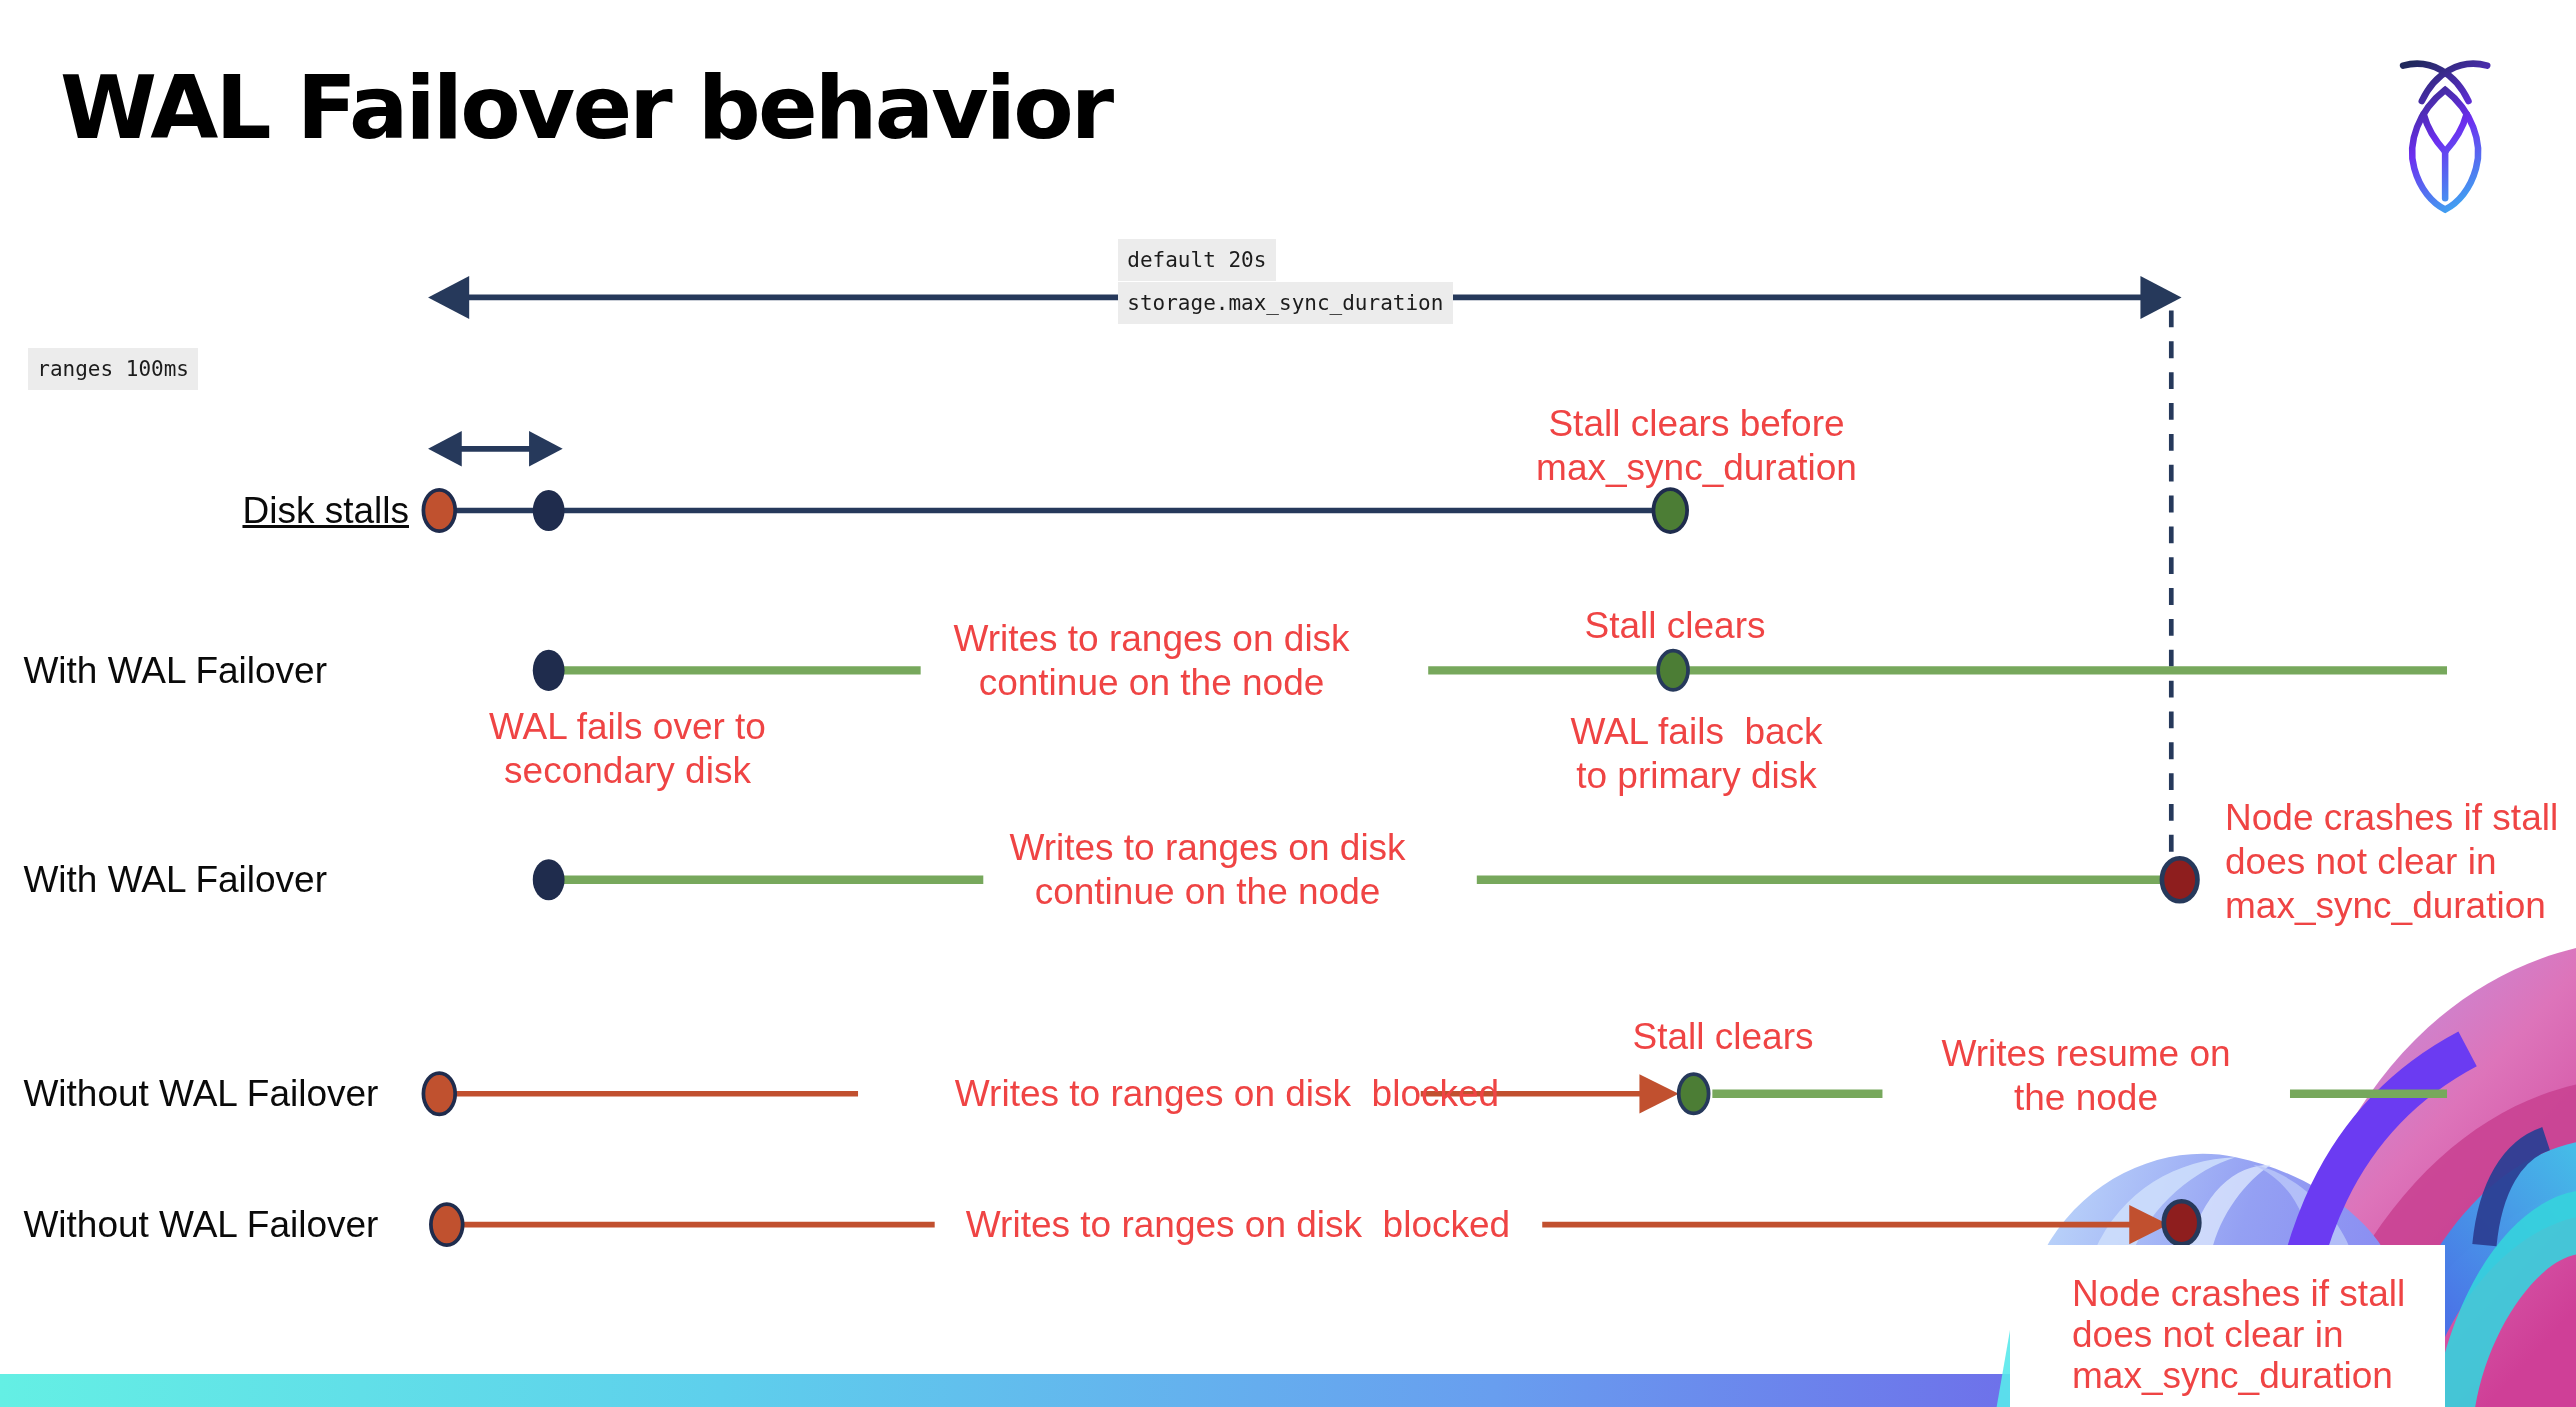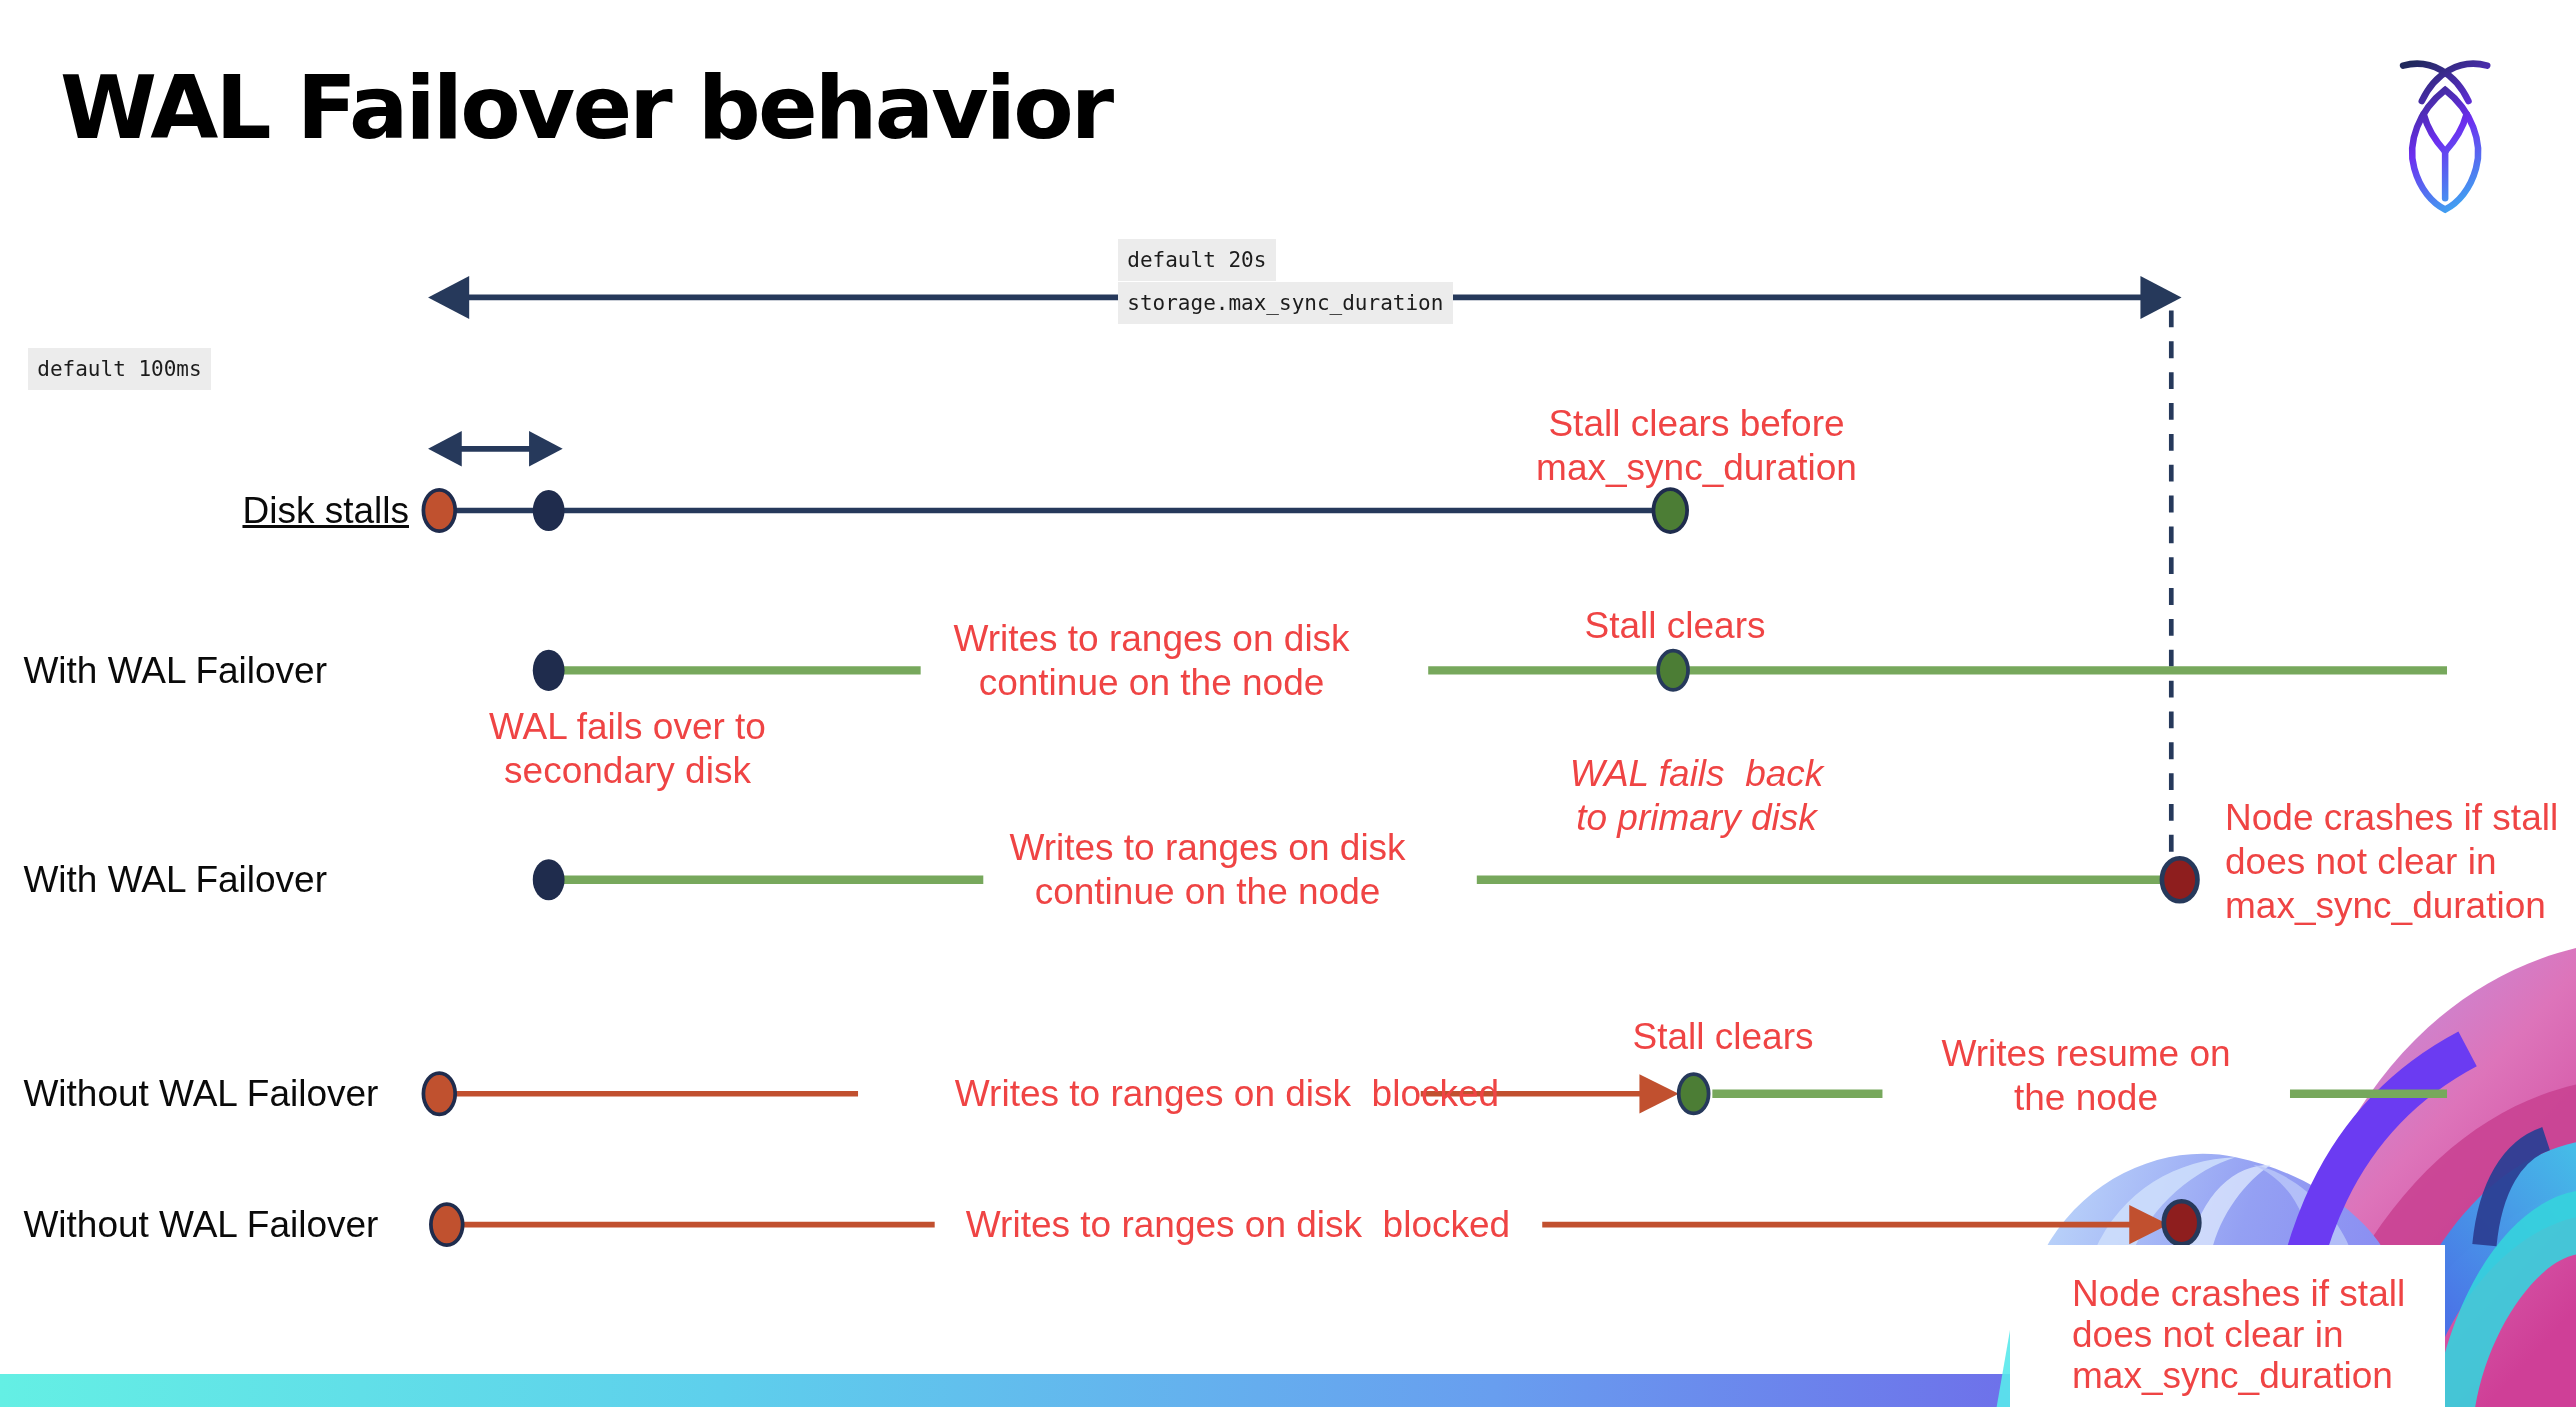--- a/index.html
+++ b/index.html
@@ -128,34 +128,34 @@
     </g>
   </svg>
 
   <h1 class="title">WAL Failover behavior</h1>
 
   <div class="code-label" style="left:1118px;top:239px;">
     <span>default 20s</span>
     <span>storage.max_sync_duration</span>
   </div>
   <div class="code-label" style="left:28px;top:348px;">
-    <span>default 100ms</span>
+    <span>ranges 100ms</span>
   </div>
 
   <div class="rowlabel right" style="left:126px;top:488px;width:283px;text-decoration:underline;">Disk stalls</div>
   <div class="note" style="left:1463px;top:402px;width:467px;">Stall clears before
 max_sync_duration</div>
 
   <div class="rowlabel" style="left:23.4px;top:648px;">With WAL Failover</div>
   <div class="note" style="left:394px;top:705px;width:467px;">WAL fails over to
 secondary disk</div>
   <div class="note" style="left:918px;top:617px;width:467px;">Writes to ranges on disk
 continue on the node</div>
   <div class="note" style="left:1488px;top:604px;width:374px;">Stall clears</div>
-  <div class="note" style="left:1463px;top:752px;width:467px;font-style:italic;">WAL fails  back
+  <div class="note" style="left:1463px;top:710px;width:467px;">WAL fails  back
 to primary disk</div>
 
   <div class="rowlabel" style="left:23.4px;top:857px;">With WAL Failover</div>
   <div class="note" style="left:974px;top:826px;width:467px;">Writes to ranges on disk
 continue on the node</div>
   <div class="note leftalign" style="left:2225px;top:796px;width:355px;">Node crashes if stall
 does not clear in
 max_sync_duration</div>
 
   <div class="rowlabel" style="left:23.4px;top:1071px;">Without WAL Failover</div>

